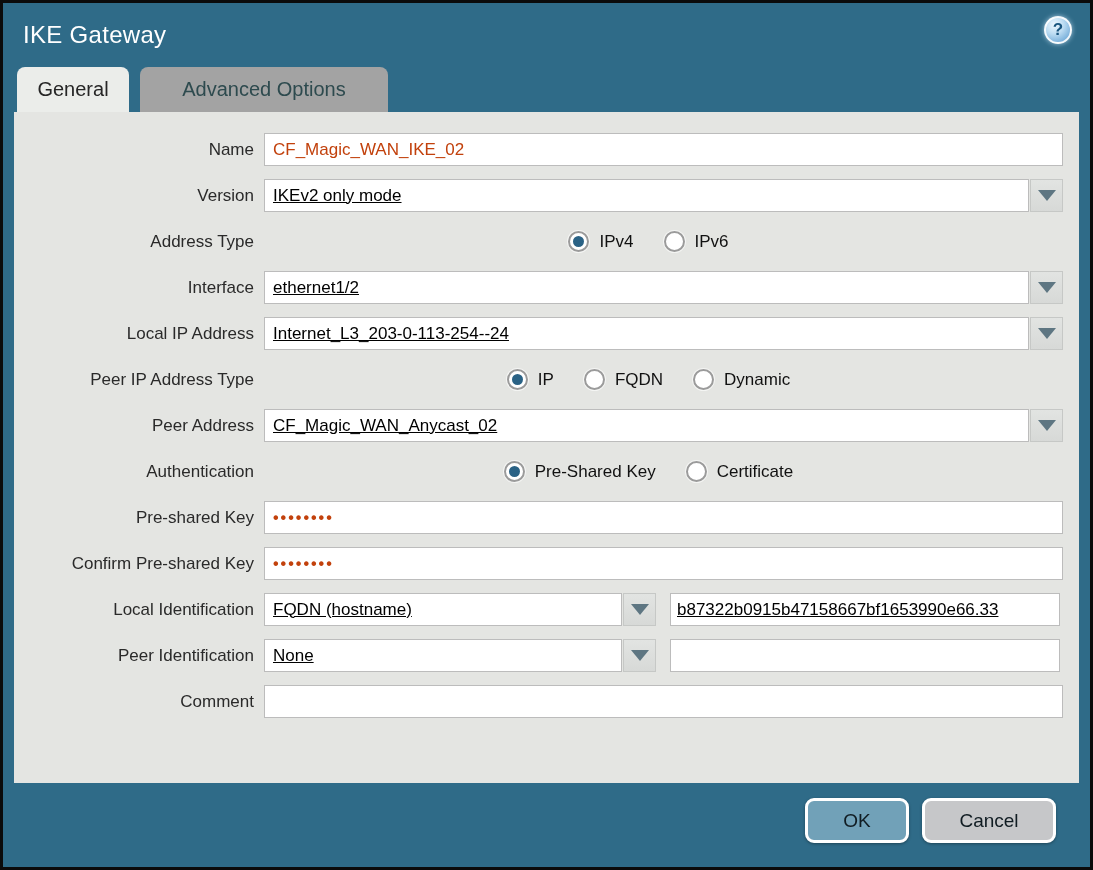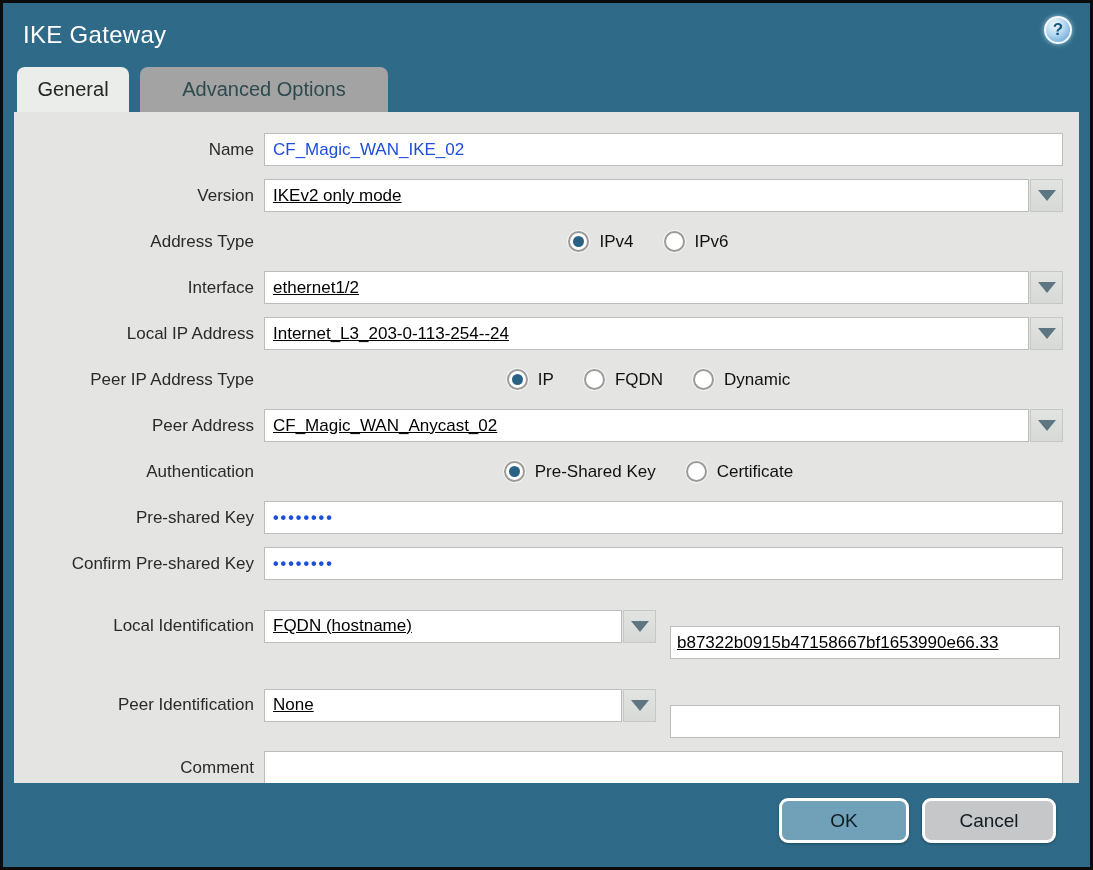--- a/index.html
+++ b/index.html
@@ -58,21 +58,21 @@
   .row { display:flex; align-items:center; margin-bottom:13px; min-height:33px; }
   .row-label {
     flex:0 0 250px; text-align:right; padding-right:10px;
     font-size:17px; color:#2a2a2a;
   }
   .control { flex:0 0 799px; display:flex; align-items:center; }
 
   .text-field {
     height:33px; width:799px;
     background:#ffffff; border:1px solid #bcbcbc;
-    font-size:17px; color:#1d4ed8;
+    font-size:17px; color:#c2410c;
     padding:0 8px; font-family:"Liberation Sans", sans-serif;
     outline:none;
   }
   .text-field.pwd { font-weight:bold; letter-spacing:2px; font-size:16px; }
 
   .combo { display:flex; align-items:center;text-decoration:underline; }
   .combo-text {
     height:33px; background:#ffffff; border:1px solid #bcbcbc;
     font-size:17px; color:#000; padding:0 8px;
     display:flex; align-items:center;
@@ -91,21 +91,21 @@
     width:0; height:0;
     border-left:9px solid transparent;
     border-right:9px solid transparent;
     border-top:11px solid #5e7682;
   }
   .half-value {
     height:33px; width:390px; margin-left:14px;
     background:#ffffff; border:1px solid #bcbcbc;
     font-size:17px; color:#000; padding:0 6px;
     white-space:nowrap; overflow:hidden;
-    font-family:"Liberation Sans", sans-serif; outline:none;margin-top:33px;
+    font-family:"Liberation Sans", sans-serif; outline:none;
   }
 
   
   .radio-group { display:flex; align-items:center;justify-content:center; }
   .radio {
     width:21px; height:21px; border-radius:50%;
     background:#ffffff; border:2px solid #9b9b9b;
     display:flex; align-items:center; justify-content:center;
     cursor:pointer; flex:0 0 auto;
     box-shadow:0 0 0 1px rgba(255,255,255,0.6);
@@ -121,21 +121,21 @@
     gap:13px; padding:15px 34px 0 0;
   }
   .btn {
     height:45px; border-radius:9px;
     border:3px solid #ffffff;
     font-size:19px; color:#101c22;
     font-family:"Liberation Sans", sans-serif;
     cursor:pointer;
     box-shadow:0 1px 3px rgba(0,0,0,0.35);
   }
-  .btn-ok { width:130px; background:#71a1b8; }
+  .btn-ok { width:104px; background:#71a1b8; }
   .btn-cancel { width:134px; background:#c6c7c9; }
 </style>
 </head>
 <body>
 
 <div class="dialog">
 
   <div class="titlebar">
     <span class="dialog-title">IKE Gateway</span>
     <span class="help-icon">?</span>

